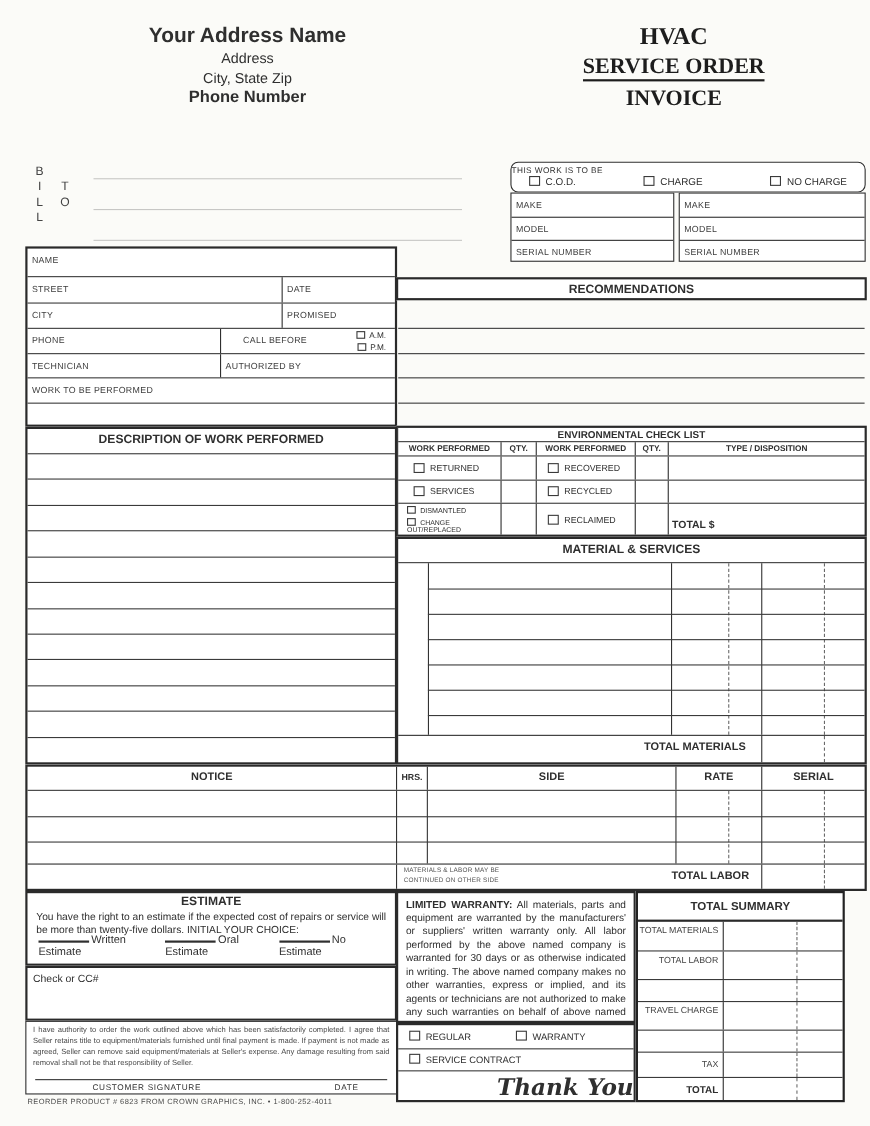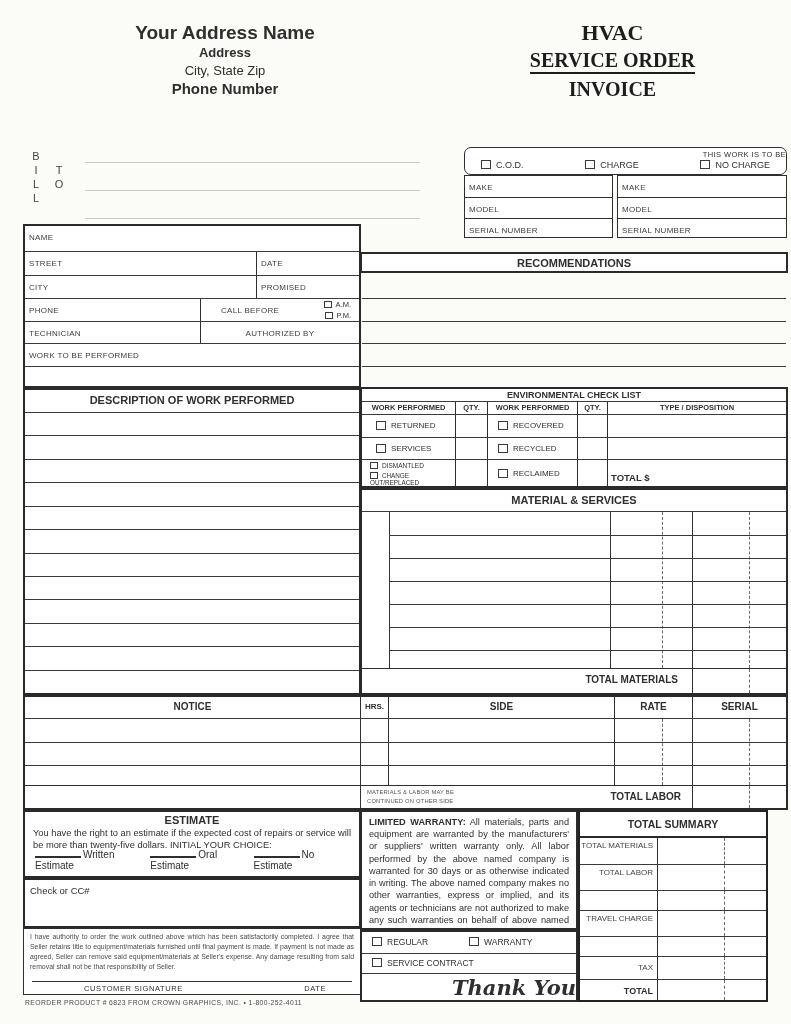--- a/index.html
+++ b/index.html
@@ -28,39 +28,39 @@
   .estline { display:inline-block; width:46px; height:9px; border-bottom:2px solid #2f2f2f; margin-right:2px; }
   .script { font-family:"DejaVu Serif", serif; font-style:italic; font-weight:bold; font-size:21px; }
 </style>
 </head>
 <body>
 
 <div class="page">
 
   <div class="abs" style="left:90px; top:22px; width:270px; text-align:center;">
     <div style="font-size:19px; font-weight:bold;">Your Address Name</div>
-    <div style="font-size:13px; margin-top:1px;font-weight:bold;">Address</div>
+    <div style="font-size:13px; margin-top:1px;">Address</div>
     <div style="font-size:13px; margin-top:3px;">City, State Zip</div>
     <div style="font-size:15px; font-weight:bold; margin-top:2px;">Phone Number</div>
   </div>
 
   <div class="abs serif" style="left:505px; top:20px; width:215px; text-align:center; font-weight:bold; color:#1d1d1d;">
     <div style="font-size:22px;">HVAC</div>
     <div style="font-size:20px; margin-top:3px;"><span style="border-bottom:2px solid #1d1d1d; padding-bottom:1px;">SERVICE ORDER</span></div>
     <div style="font-size:20px; margin-top:6px;">INVOICE</div>
   </div>
 
   <div class="abs vertical" style="left:30px; top:150px; height:80px;">BILL</div>
   <div class="abs vertical" style="left:53px; top:164px; height:50px;">TO</div>
   <div class="grayline" style="left:85px; top:162px; width:335px;"></div>
   <div class="grayline" style="left:85px; top:190px; width:335px;"></div>
   <div class="grayline" style="left:85px; top:218px; width:335px;"></div>
 
   <div class="abs b15" style="left:464px; top:147px; width:323px; height:28px; border-radius:7px; background:#fff;">
-    <div style="font-size:7.5px; text-align:right; margin-top:2px; letter-spacing:.4px;">THIS WORK IS TO BE</div>
+    <div style="font-size:7.5px; text-align:left; margin-top:2px; letter-spacing:.4px;">THIS WORK IS TO BE</div>
     <div class="flex" style="padding:1px 16px 0 16px; justify-content:space-between; font-size:9px;">
       <span><span class="cb"></span><span>C.O.D.</span></span>
       <span><span class="cb"></span><span>CHARGE</span></span>
       <span><span class="cb"></span><span>NO CHARGE</span></span>
     </div>
   </div>
 
   <div class="abs b15" style="left:464px; top:175px; width:149px; height:63px; background:#fff;">
     <div style="height:21px;"><span class="lbl">MAKE</span><span></span></div>
     <div style="height:21px; border-top:1.5px solid #2f2f2f;"><span class="lbl">MODEL</span><span></span></div>
@@ -85,21 +85,21 @@
     <div class="rowline flex" style="height:23px;gap:16px;">
       <div style="width:176px; border-right:1.5px solid #2f2f2f;"><span class="lbl">PHONE</span><span></span></div>
       <div style="flex:1; position:relative;">
         <span class="lbl">CALL BEFORE</span>
         <span style="position:absolute; right:8px; top:1px; font-size:7.5px;"><span class="cb sm"></span><span>A.M.</span></span>
         <span style="position:absolute; right:8px; top:12px; font-size:7.5px;"><span class="cb sm"></span><span>P.M.</span></span>
       </div>
     </div>
     <div class="rowline flex" style="height:22px;">
       <div style="width:176px; border-right:1.5px solid #2f2f2f;"><span class="lbl">TECHNICIAN</span><span></span></div>
-      <div style="flex:1;text-align:center;"><span class="lbl">AUTHORIZED BY</span><span></span></div>
+      <div style="flex:1;"><span class="lbl">AUTHORIZED BY</span><span></span></div>
     </div>
     <div class="rowline" style="height:23px;"><span class="lbl">WORK TO BE PERFORMED</span><span></span></div>
     <div style="flex:1;"></div>
   </div>
 
   <div class="abs b2 hdrbar" style="left:360px; top:252px; width:428px; height:21px; font-size:11px; line-height:18px; background:#fff;">RECOMMENDATIONS</div>
   <div class="hline" style="left:362px; top:298px; width:424px;"></div>
   <div class="hline" style="left:362px; top:321px; width:424px;"></div>
   <div class="hline" style="left:362px; top:343px; width:424px;"></div>
   <div class="hline" style="left:362px; top:366px; width:424px;"></div>

